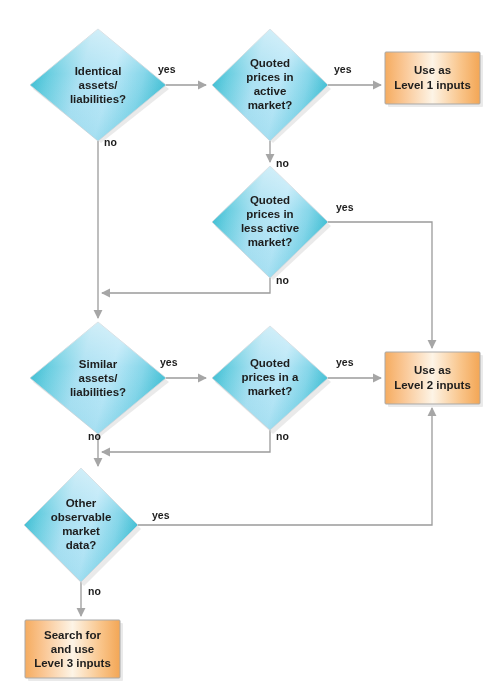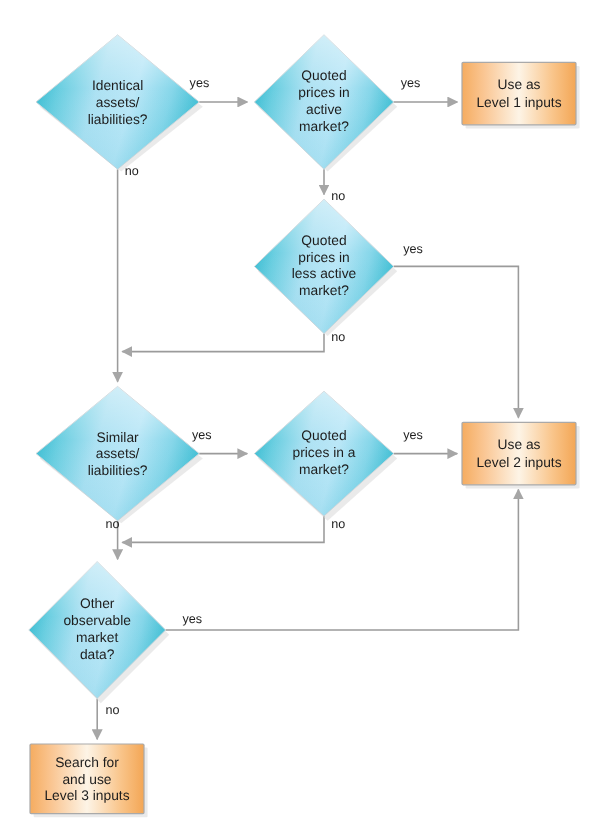--- a/index.html
+++ b/index.html
@@ -11,20 +11,21 @@
     width: 500px;
     height: 700px;
     font-family: "Liberation Sans", sans-serif;
     overflow: hidden;
   }
   #flowchart-root {
     position: relative;
     width: 500px;
     height: 700px;
     background: #ffffff;
+    font-weight: bold;
   }
   svg.chart-svg {
     display: block;
     width: 500px;
     height: 700px;
   }
   .node-label {
     font-family: "Liberation Sans", sans-serif;
     font-size: 11.5px;
     fill: #1d1d1d;

